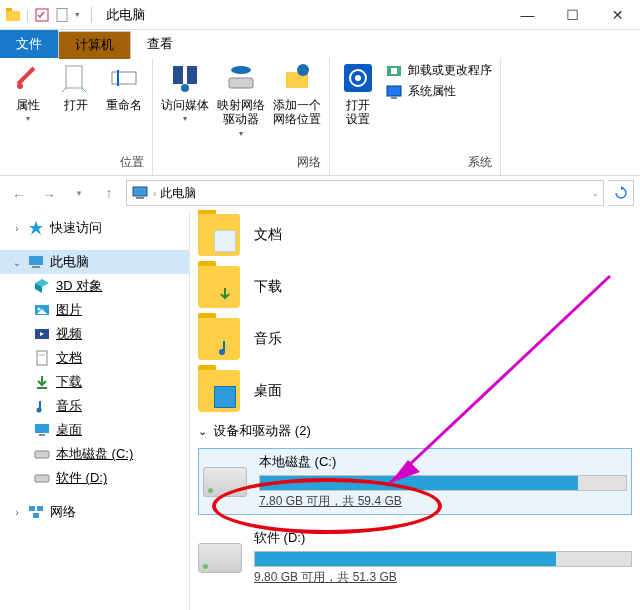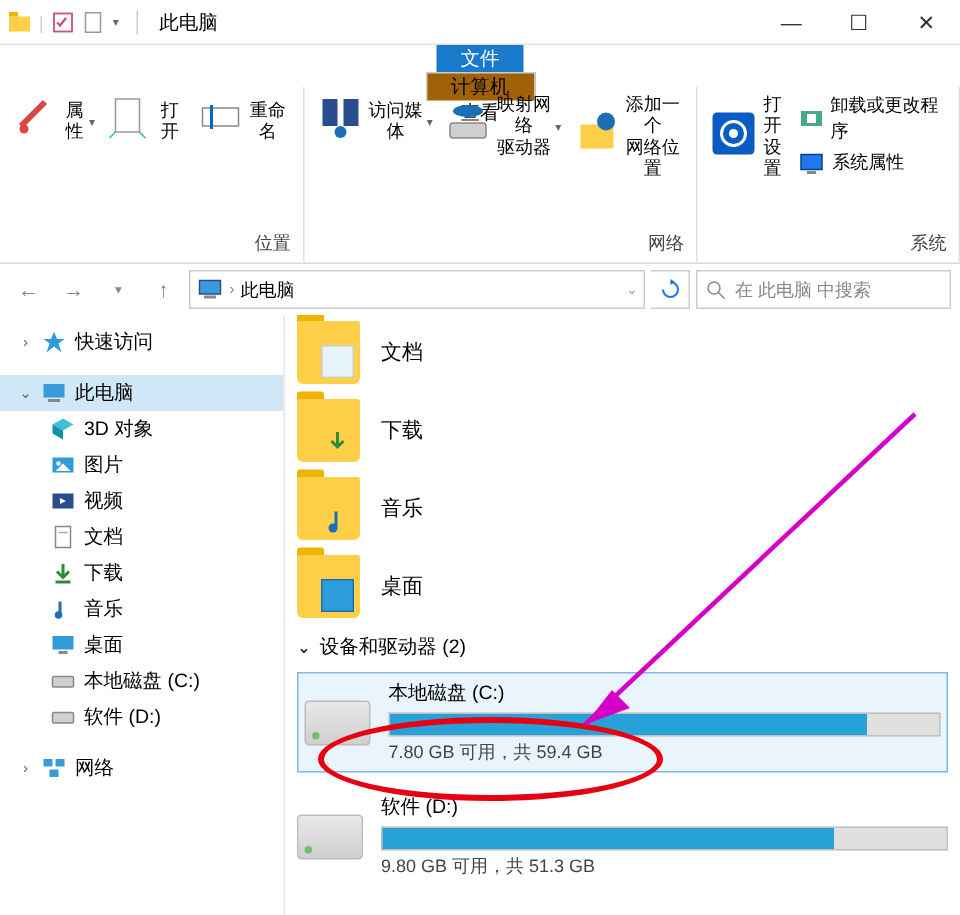--- a/index.html
+++ b/index.html
@@ -8,30 +8,30 @@
 
 .titlebar { display: flex; align-items: center; height: 30px; background: #fff; border-bottom: 1px solid #e0e0e0; }
 .titlebar .qat { display: flex; gap: 6px; padding: 0 6px; align-items: center; }
 .titlebar .qat-icon { width: 14px; height: 14px; }
 .titlebar .title { margin-left: 8px; font-size: 13px; }
 .titlebar .divider { width: 1px; height: 16px; background: #ccc; margin: 0 6px; }
 .win-controls { margin-left: auto; display: flex; }
 .win-controls > div { width: 45px; height: 30px; display: flex; align-items: center; justify-content: center; font-size: 14px; color: #333; }
 
 
-.tabs { display: flex; align-items: center; height: 28px; background: #fff; flex-direction: column; }
+.tabs { display: flex; align-items: center; height: 28px; background: #fff; }
 .tab { padding: 0 16px; height: 28px; display: flex; align-items: center; font-size: 13px; }
 .tab.file { background: #1979ca; color: #fff; }
 .tab.active { border: 1px solid #ccc; border-bottom: none; margin-bottom: -1px; background: #a16207; }
 
 
 .ribbon { display: flex; background: #fff; border-bottom: 1px solid #dadada; height: 118px; }
 .ribbon-group { display: flex; flex-direction: column; border-right: 1px solid #e0e0e0; padding: 4px 8px 2px; }
 .ribbon-group .row { display: flex; gap: 8px; flex: 1; align-items: flex-start; }
-.ribbon-btn { display: flex; flex-direction: row; align-items: center; justify-content: flex-start; font-size: 12px; min-width: 40px; }
+.ribbon-btn { display: flex; flex-direction: column; align-items: center; justify-content: flex-start; font-size: 12px; min-width: 40px; }
 .ribbon-big-icon { width: 32px; height: 32px; margin-bottom: 4px; display:flex; align-items:center; justify-content:center; }
 .ribbon-label { text-align: center; line-height: 1.2; }
 .ribbon-group-title { text-align: right; font-size: 12px; color: #444; padding: 2px 0; }
 .ribbon-small-list { display: flex; flex-direction: column; gap: 4px; }
 .ribbon-small { display: flex; align-items: center; gap: 6px; font-size: 12px; }
 .ribbon-sm-icon { width: 16px; height: 16px; }
 .drop { font-size: 8px; color: #666; margin-top: 2px; }
 
 
 .addrbar { display: flex; align-items: center; height: 34px; padding: 4px 6px; gap: 4px; }
@@ -39,21 +39,21 @@
 .breadcrumb { flex: 1; display: flex; align-items: center; border: 1px solid #ccc; height: 26px; padding: 0 4px; gap: 4px; background: #fff; }
 .bc-icon { width: 18px; height: 18px; }
 .bc-sep { color: #888; font-size: 10px; }
 .bc-refresh { width: 26px; height: 26px; display:flex; align-items:center; justify-content:center; border: 1px solid #ccc; border-left:none; }
 .searchbox { width: 170px; height: 26px; border: 1px solid #ccc; display: flex; align-items: center; padding: 0 6px; color: #888; gap: 6px; }
 
 
 .main { display: flex; height: calc(100% - 30px - 28px - 118px - 34px); }
 .sidebar { width: 190px; border-right: 1px solid #e5e5e5; padding: 6px 0; overflow: hidden; }
 .tree-item { display: flex; align-items: center; gap: 6px; height: 24px; padding-left: 12px; font-size: 13px; }
-.tree-item.indent1 { padding-left: 34px; }
+.tree-item.indent1 { padding-left: 34px; text-decoration: underline; }
 .tree-item.sel { background: #d0e7f8; }
 .tree-icon { width: 16px; height: 16px; flex-shrink:0; }
 .chev { font-size: 10px; color: #666; width: 10px; display:inline-block; text-align:center; }
 
 .content { flex: 1; padding: 4px 8px; overflow: hidden; }
 .folder-row { display: flex; align-items: center; gap: 14px; margin-bottom: 10px; }
 .folder-ic { width: 42px; height: 42px; position: relative; }
 .folder-back { position:absolute; inset:0; background: #ffcf48; border-radius: 2px 2px 4px 4px; }
 .folder-tab { position:absolute; top:-5px; left:0; width:18px; height:6px; background:#f0b400; border-radius:2px 2px 0 0; }
 .folder-inner { position:absolute; bottom:4px; right:4px; width:22px; height:22px; background:#fff; border:1px solid #ccc; }
@@ -62,21 +62,21 @@
 .section-head { display: flex; align-items: center; gap: 6px; margin: 6px 0 8px; font-size: 13px; }
 
 .drive { display: flex; gap: 12px; margin-bottom: 14px; align-items: center; }
 .drive.sel { border: 1px solid #7fb8e5; background:#eaf4fc; padding: 4px; }
 .drive-ic { width: 44px; height: 30px; background: linear-gradient(#e8e8e8,#cfcfcf); border: 1px solid #bbb; border-radius: 3px; position:relative; flex-shrink:0; }
 .drive-ic::after { content:""; position:absolute; bottom:3px; left:4px; width:5px; height:5px; background:#6ec16e; border-radius:50%; }
 .drive-info { flex: 1; }
 .drive-name { font-size: 13px; margin-bottom: 4px; }
 .drive-bar { height: 16px; background: #e0e0e0; border: 1px solid #c0c0c0; position: relative; }
 .drive-fill { height: 100%; background: #26a2d9; }
-.drive-stats { font-size: 12px; color: #444; margin-top: 2px; }
+.drive-stats { font-size: 12px; color: #444; margin-top: 2px; text-decoration: underline; }
 
 
 .anno-ellipse { position:absolute; border: 4px solid #e60012; border-radius: 50%; pointer-events:none; }
 .anno-arrow { position:absolute; pointer-events:none; }
 
 svg { display:block; }
 </style>
 </head>
 <body>
 
@@ -231,27 +231,20 @@
     <span class="bc-sep">›</span>
     <span>此电脑</span>
     <span style="margin-left:auto;font-size:9px;color:#999">⌄</span>
   </div>
   <div class="bc-refresh">
     <svg width="14" height="14">
         <path d="M7 2 A5 5 0 1 1 2 7" fill="none" stroke="#27e" stroke-width="1.4"></path>
         <path d="M7 0 L7 4 L10 2 Z" fill="#27e"></path>
       </svg>
   </div>
-  <div class="searchbox">
-    <svg width="13" height="13">
-        <circle cx="5" cy="5" r="4" fill="none" stroke="#888"></circle>
-        <line x1="8" y1="8" x2="12" y2="12" stroke="#888"></line>
-      </svg>
-    <span>在 此电脑 中搜索</span>
-  </div>
 </div>
 
 <div class="main">
   <div class="sidebar">
     <div class="tree-item">
       <span class="chev">›</span>
       <svg class="tree-icon">
           <polygon points="8,1 10,6 15,6 11,9 13,15 8,11 3,15 5,9 1,6 6,6" fill="#2e9cdb"></polygon>
         </svg>
       <span>快速访问</span>

